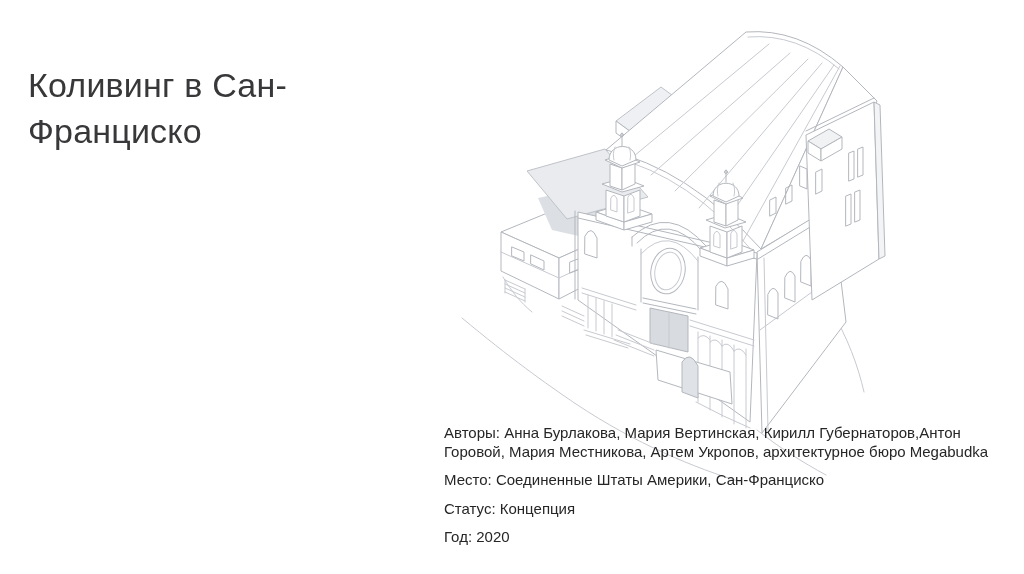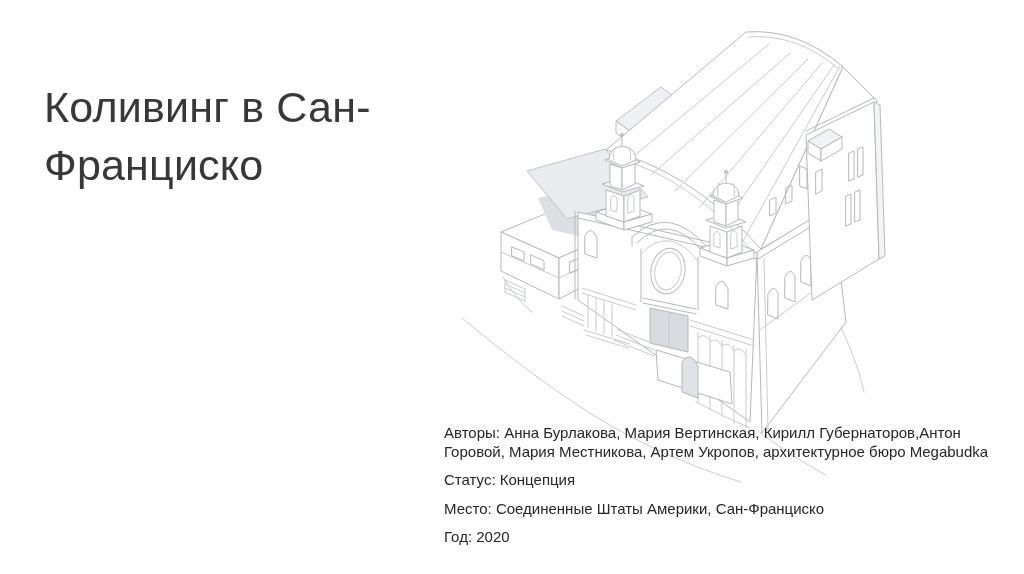--- a/index.html
+++ b/index.html
@@ -6,22 +6,22 @@
   body{
     width:1024px;height:574px;overflow:hidden;
     background:#ffffff;
     font-family:"Liberation Sans","DejaVu Sans",sans-serif;
     position:relative;
   }
   .slide{position:absolute;inset:0;background:#ffffff;}
 
   .title{
     position:absolute;left:28px;top:62px;width:360px;
-    margin:16px;
-    font-size:43px;line-height:1.36;font-weight:300;
+    margin:0;
+    font-size:34px;line-height:1.36;font-weight:300;
     color:#38383a;letter-spacing:0.2px;
   }
 
   .illustration{
     position:absolute;inset:0;
   }
   .illustration svg{display:block;}
 
   .info{
     position:absolute;left:444px;top:415px;width:570px;
@@ -234,18 +234,18 @@
         <circle cx="726" cy="172" r="1.5" class="lw"></circle>
       </g>
 
     </svg>
   </div>
 
   <h1 class="title">Коливинг в Сан-Франциско</h1>
 
   <div class="info">
     <p>Авторы: Анна Бурлакова, Мария Вертинская, Кирилл Губернаторов,Антон Горовой, Мария Местникова, Артем Укропов, архитектурное бюро Megabudka</p>
+    <p>Место: Соединенные Штаты Америки, Сан-Франциско</p>
     <p>Статус: Концепция</p>
-    <p>Место: Соединенные Штаты Америки, Сан-Франциско</p>
     <p>Год: 2020</p>
   </div>
 
 </div>
 
 </body></html>

